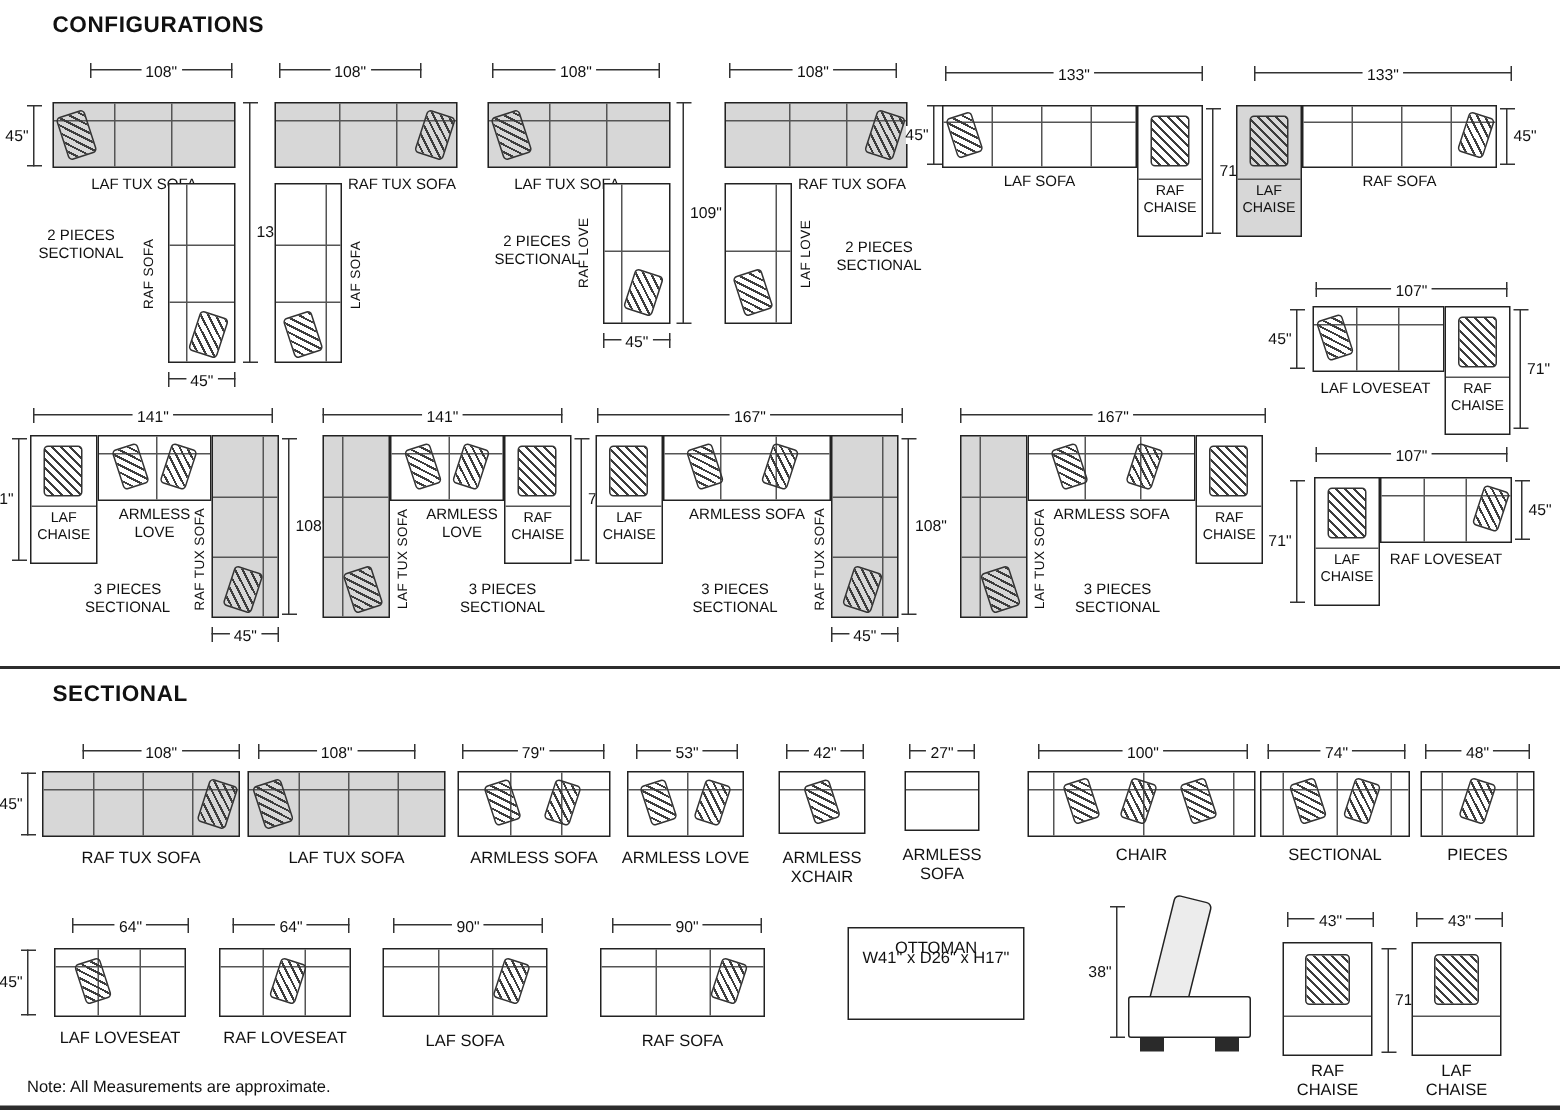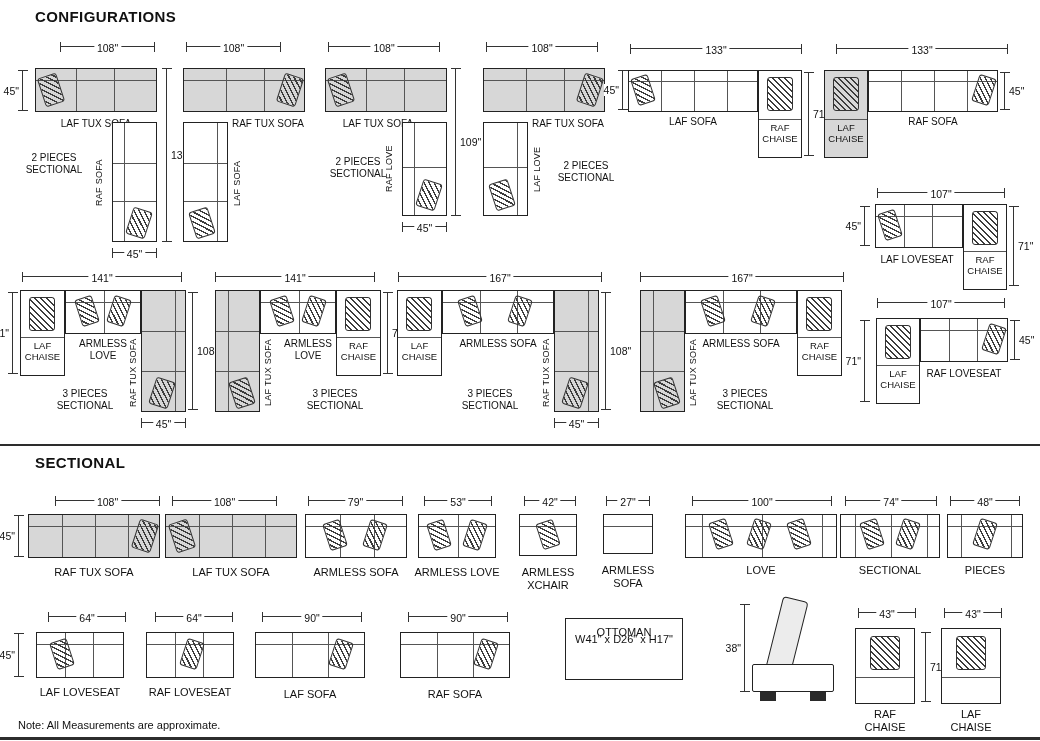--- a/index.html
+++ b/index.html
@@ -408,21 +408,21 @@
     </div>
   <div class="furn" style="left:685px;top:514px;width:152px;height:44px">
     <i class="sh" style="top:11px"></i>
       <i class="sv" style="left:16px"></i>
       <i class="sv" style="left:76px"></i>
       <i class="sv" style="left:136px"></i>
     <i class="pil pl" style="left:26px;top:5px;width:18px;height:28px"></i>
     <i class="pil pr" style="left:64px;top:5px;width:18px;height:28px"></i>
     <i class="pil pl" style="left:104px;top:5px;width:18px;height:28px"></i>
   </div>
-  <div class="lbl lb2" style="left:685px;top:564px;width:152px">LOVE</div>
+  <div class="lbl lb2" style="left:685px;top:564px;width:152px">CHAIR</div>
 
   <div class="dimh" style="left:845px;top:500px;width:92px">
       <span>74"</span>
     </div>
   <div class="furn" style="left:840px;top:514px;width:100px;height:44px">
     <i class="sh" style="top:11px"></i>
       <i class="sv" style="left:14px"></i>
       <i class="sv" style="left:50px"></i>
       <i class="sv" style="left:86px"></i>
     <i class="pil pl" style="left:22px;top:5px;width:18px;height:28px"></i>

